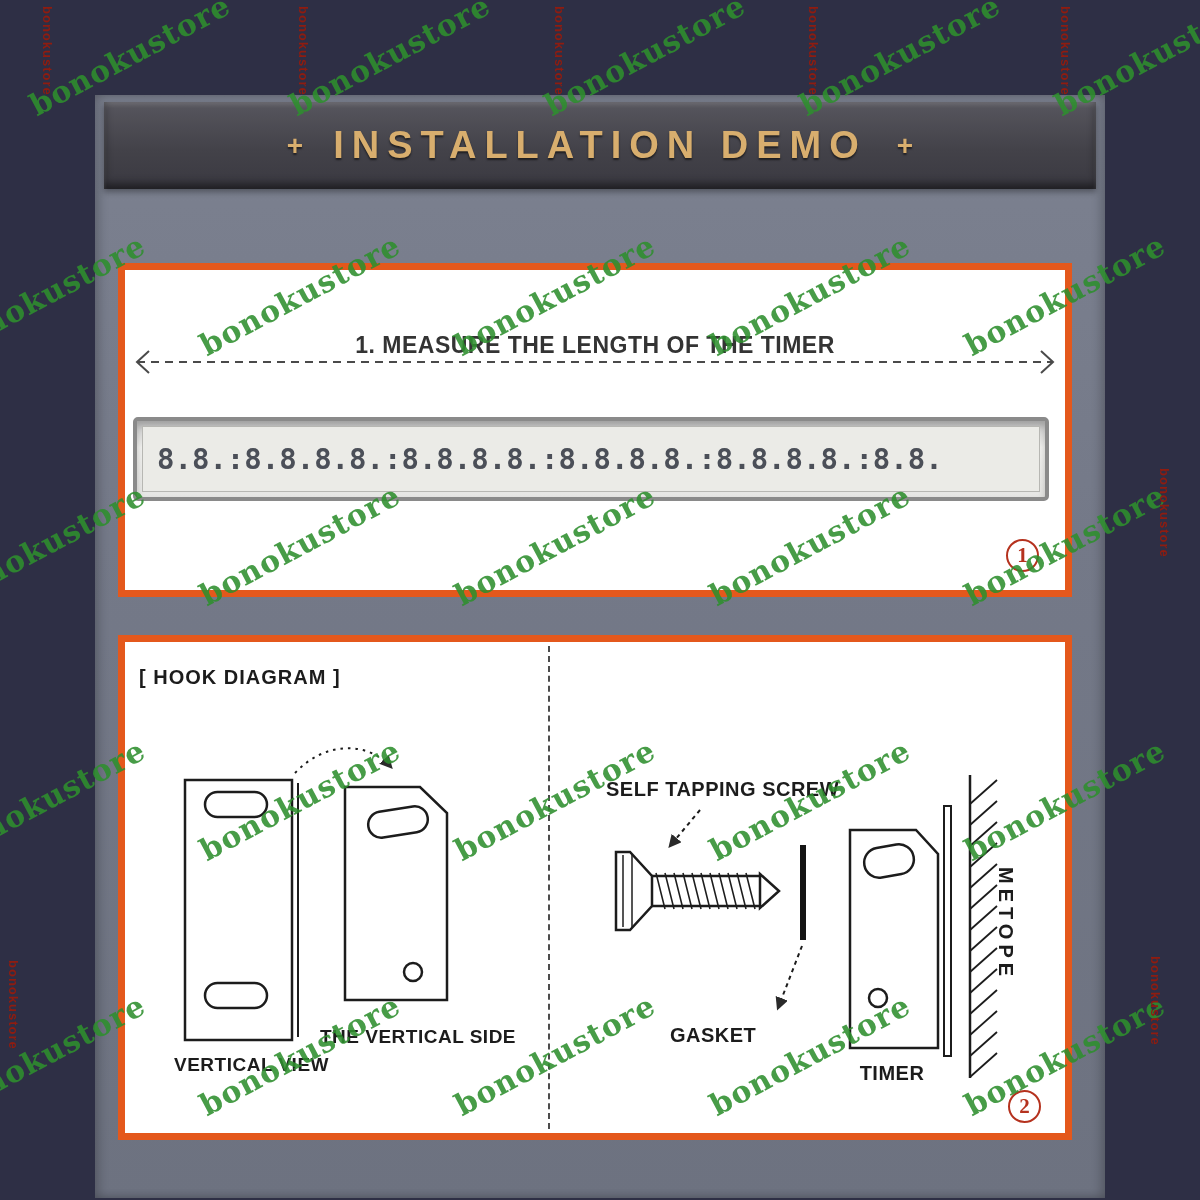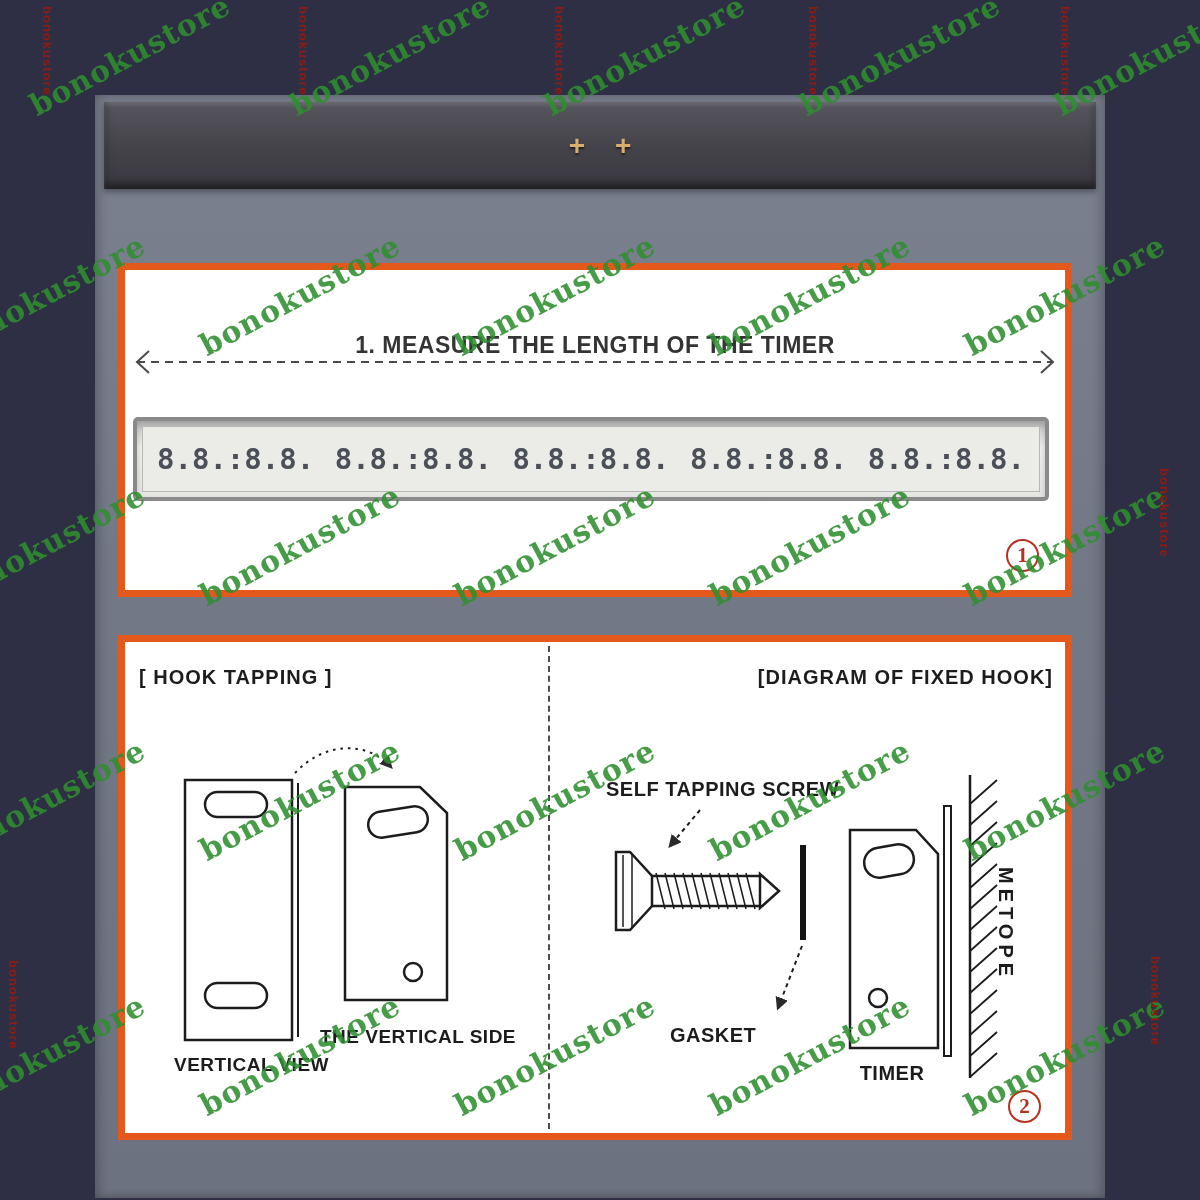--- a/index.html
+++ b/index.html
@@ -59,21 +59,21 @@
     font-size:23px;font-weight:700;letter-spacing:.5px;color:#343434;
   }
   .timer{
     position:absolute;left:8px;top:147px;width:916px;height:84px;
     border:4px solid #8a8a8a;border-radius:5px;
     background:linear-gradient(180deg,#c8c8c8 0%,#f1f1ef 35%,#e6e6e4 100%);
     box-shadow:inset 0 5px 7px rgba(0,0,0,.2);
   }
   .timer-inner{
     position:absolute;inset:5px;background:#ebebe7;border:1px solid #b7b7b3;
-    display:flex;align-items:center;justify-content:space-between;padding:0 14px;
+    display:flex;align-items:center;padding:0 14px;
   }
   .lcd{
     font-family:"DejaVu Sans Mono",monospace;font-weight:700;font-size:29px;
     color:#4b4f58;white-space:nowrap;
   }
 
   
   .step-circle{
     position:absolute;width:33px;height:33px;border:2.5px solid var(--step-red);
     border-radius:50%;color:var(--step-red);
@@ -121,20 +121,21 @@
 </style>
 </head>
 <body>
 
 <div class="stage">
 
   <div class="panel">
 
     <div class="banner">
       <span class="plus">+</span>
+      <h1 class="banner-title">INSTALLATION DEMO</h1>
       <span class="plus">+</span>
     </div>
 
     <section class="box box1">
       <div class="measure">
         <svg width="924" height="48" viewBox="0 0 924 48">
           <line x1="4" y1="34" x2="920" y2="34" stroke="#4a4a4a" stroke-width="2" stroke-dasharray="8 6"></line>
           <polyline points="16,23 4,34 16,45" fill="none" stroke="#4a4a4a" stroke-width="2"></polyline>
           <polyline points="908,23 920,34 908,45" fill="none" stroke="#4a4a4a" stroke-width="2"></polyline>
         </svg>
@@ -152,21 +153,21 @@
       </div>
 
       <span class="step-circle c1">
           <i>1</i>
         </span>
     </section>
 
     <section class="box box2">
 
       <div class="half left">
-        <span class="sec-title left-title">[ HOOK TAPPING ]</span>
+        <span class="sec-title left-title">[ HOOK DIAGRAM ]</span>
 
         <svg class="left-draw" width="330" height="300" viewBox="0 0 330 300">
           <defs>
             <marker id="arrL" viewBox="0 0 10 10" refX="8" refY="5" markerWidth="6.5" markerHeight="6.5" orient="auto">
               <path d="M0,0 L10,5 L0,10 z" fill="#2a2a2a"></path>
             </marker>
           </defs>
           <g stroke="#1c1c1c" stroke-width="2.5" fill="none">
             <rect x="30" y="33" width="107" height="260"></rect>
             <rect x="50" y="45" width="62" height="25" rx="12.5"></rect>
@@ -179,21 +180,20 @@
           </g>
         </svg>
 
         <span class="lbl lbl-vside">THE VERTICAL SIDE</span>
         <span class="lbl lbl-vview">VERTICAL VIEW</span>
       </div>
 
       <div class="divider"></div>
 
       <div class="half right">
-        <span class="sec-title right-title">[DIAGRAM OF FIXED HOOK]</span>
         <span class="lbl lbl-screw">SELF TAPPING SCREW</span>
 
         <svg class="right-draw" width="515" height="491" viewBox="0 0 515 491">
           <defs>
             <marker id="arrR" viewBox="0 0 10 10" refX="8" refY="5" markerWidth="6.5" markerHeight="6.5" orient="auto">
               <path d="M0,0 L10,5 L0,10 z" fill="#2a2a2a"></path>
             </marker>
           </defs>
           <g stroke="#1c1c1c" stroke-width="2.5" fill="none">
 

